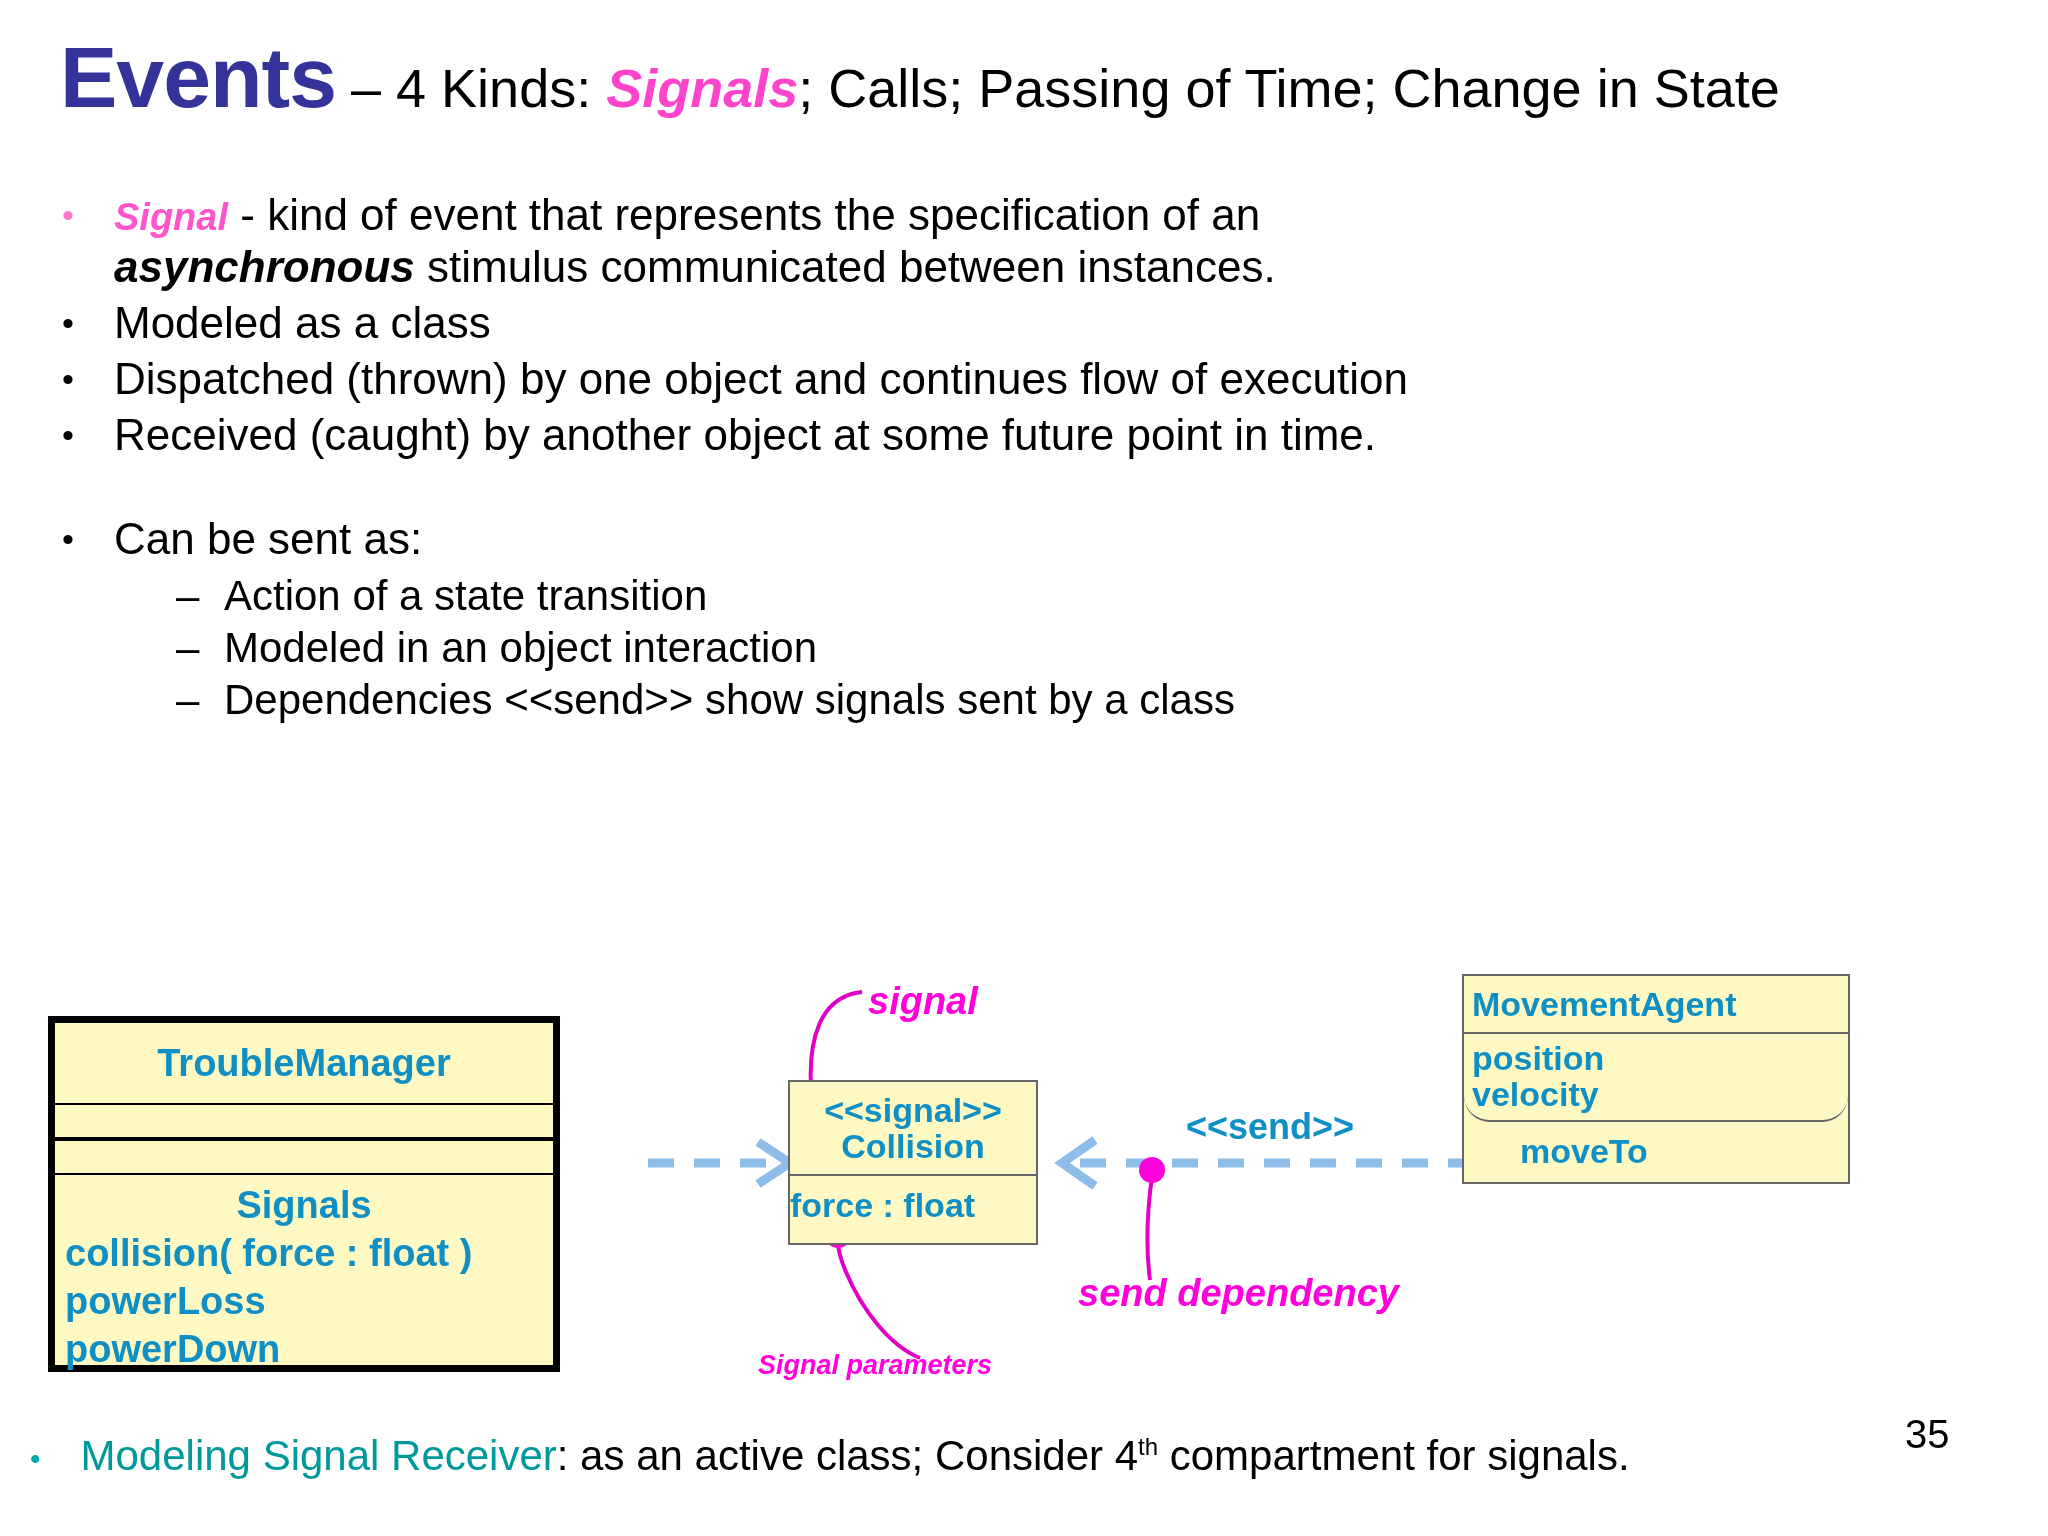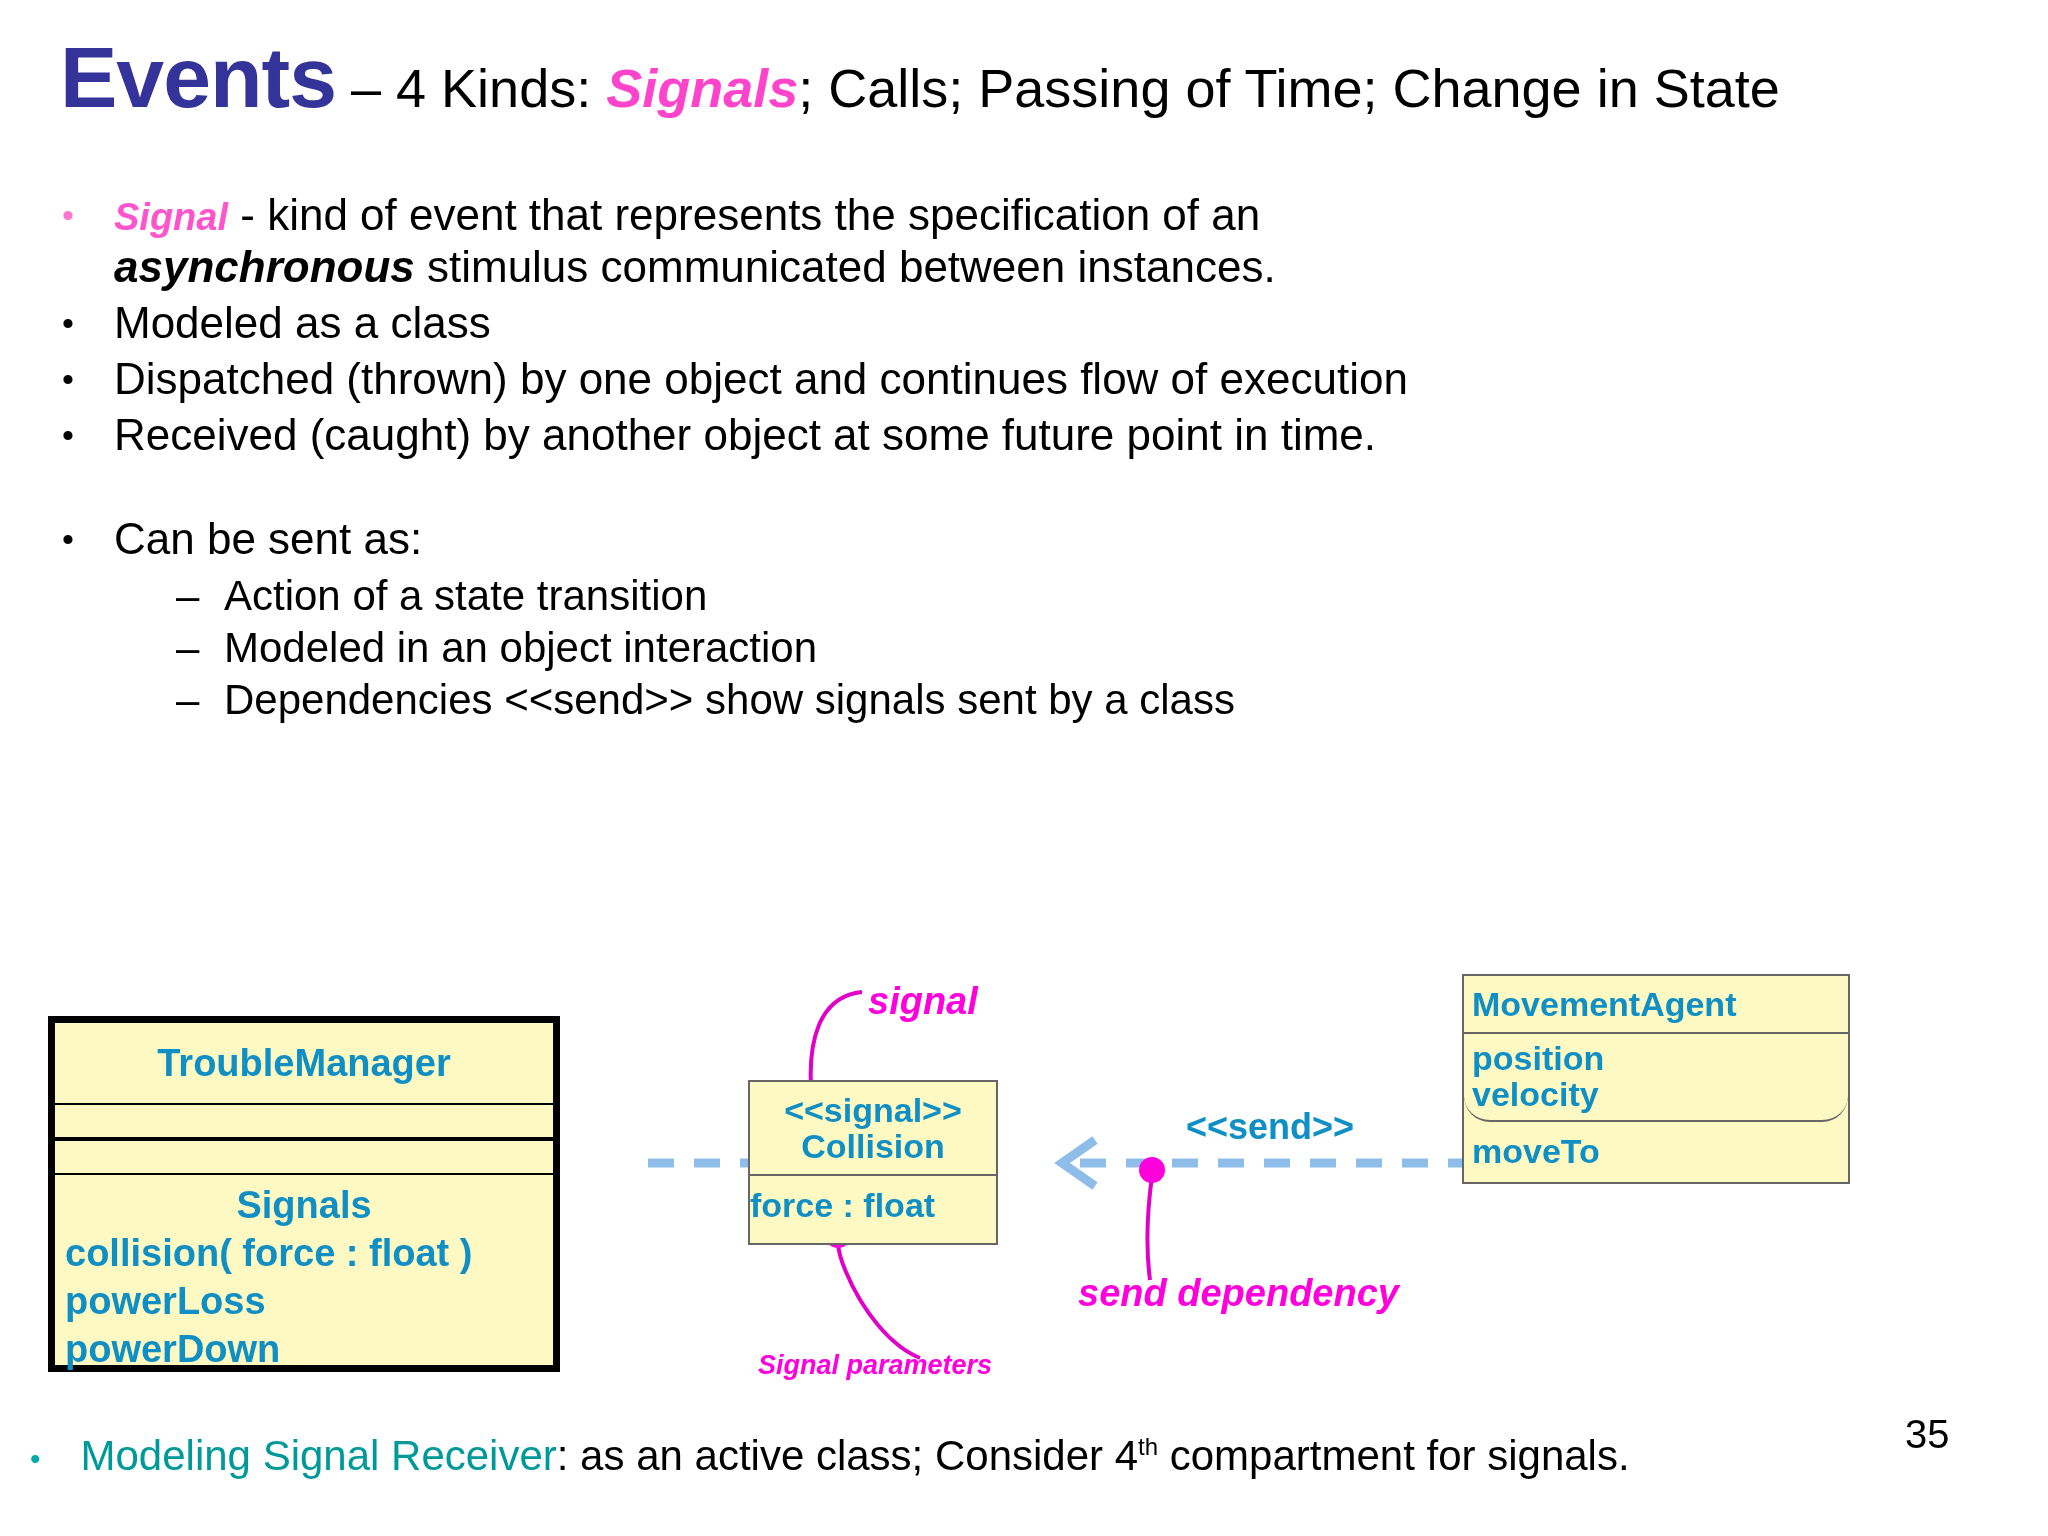--- a/index.html
+++ b/index.html
@@ -148,21 +148,21 @@
     font-size: 38px;
   }
   .tm-sig-line {
     text-align: left;
     padding-left: 10px;
     font-size: 38px;
   }
 
   
   #collision-box {
-    left: 748px;
+    left: 788px;
     top: 100px;
     width: 250px;
     height: 165px;
     border: 2px solid #666666;
   }
   #collision-name {
     height: 92px;
     border-bottom: 2px solid #666666;
     display: flex;
     flex-direction: column;
@@ -198,20 +198,21 @@
     padding-left: 8px;
     padding-top: 6px;
     font-size: 34px;
     line-height: 36px;
     border-radius: 26px;
   }
   #ma-ops {
     padding-left: 8px;
     padding-top: 10px;
     font-size: 34px;
+    margin-left: 48px;
   }
 
   
   #send-stereotype {
     position: absolute;
     left: 1186px;
     top: 126px;
     font-size: 36px;
   }
 

